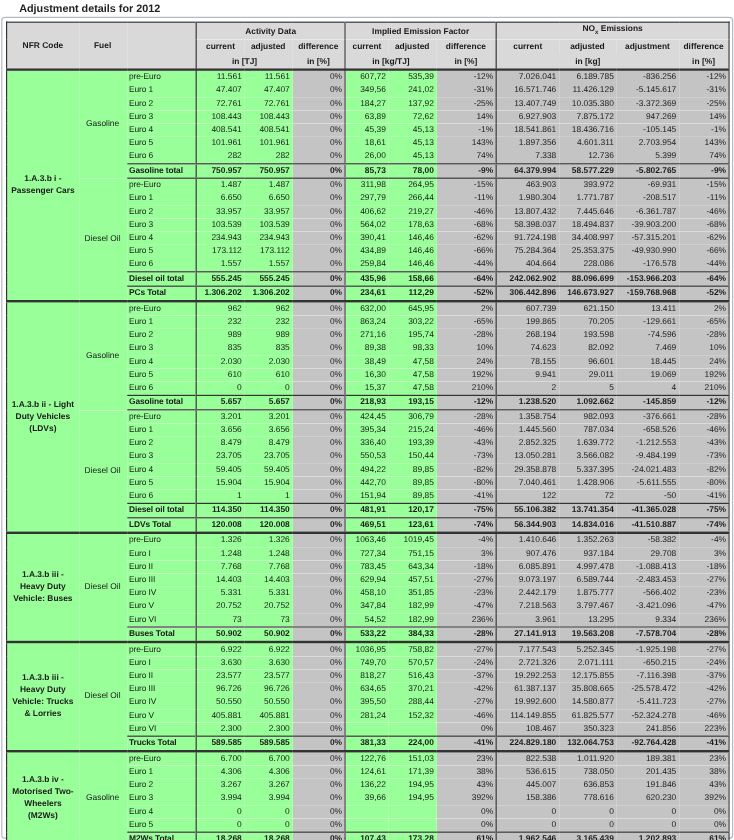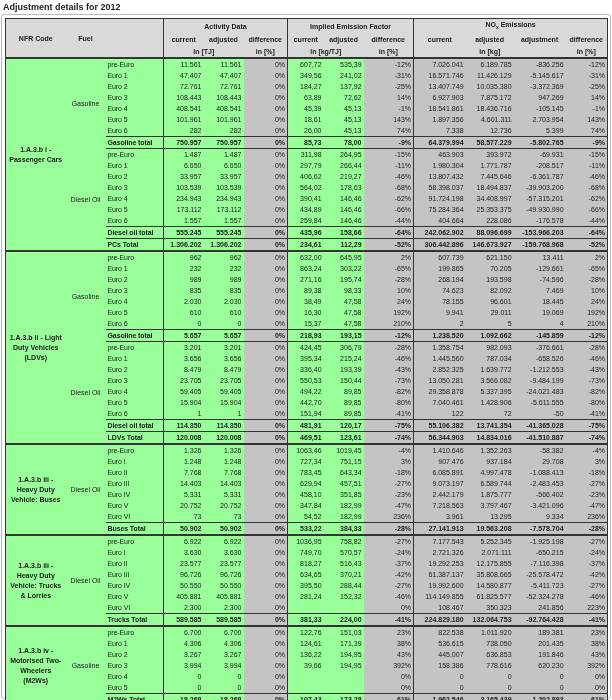--- a/index.html
+++ b/index.html
@@ -2,21 +2,21 @@
 <html><head>
 <meta charset="utf-8">
 <style>
   html,body { margin:0; padding:0; }
   body {
     width:612px; height:700px; position:relative;
     background:#ffffff; color:#1a1a1a;
     font-family:"Liberation Sans", sans-serif;
   }
   .title {
-    position:absolute; top:2px; left:3px;
+    position:absolute; top:2px; left:16px;
     font-size:9px; font-weight:bold; color:#222;text-align:center;
   }
   .panel {
     position:absolute; top:14px; left:1px; right:1px; bottom:1px;
     border:1px solid #b3bcc4; border-radius:3px;
     padding:3px; box-sizing:border-box; background:#fff;
   }
   table.adj {
     border-collapse:collapse; table-layout:fixed; width:100%;
     font-size:7px; border:1px solid #333;

